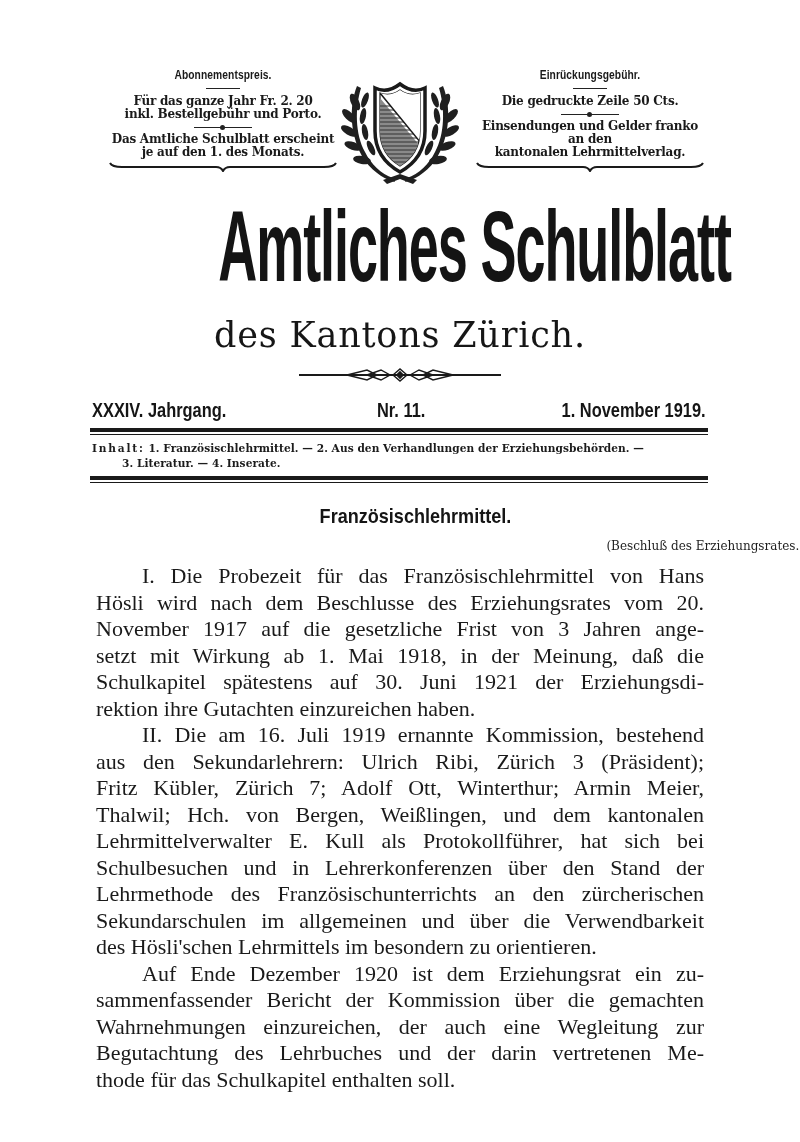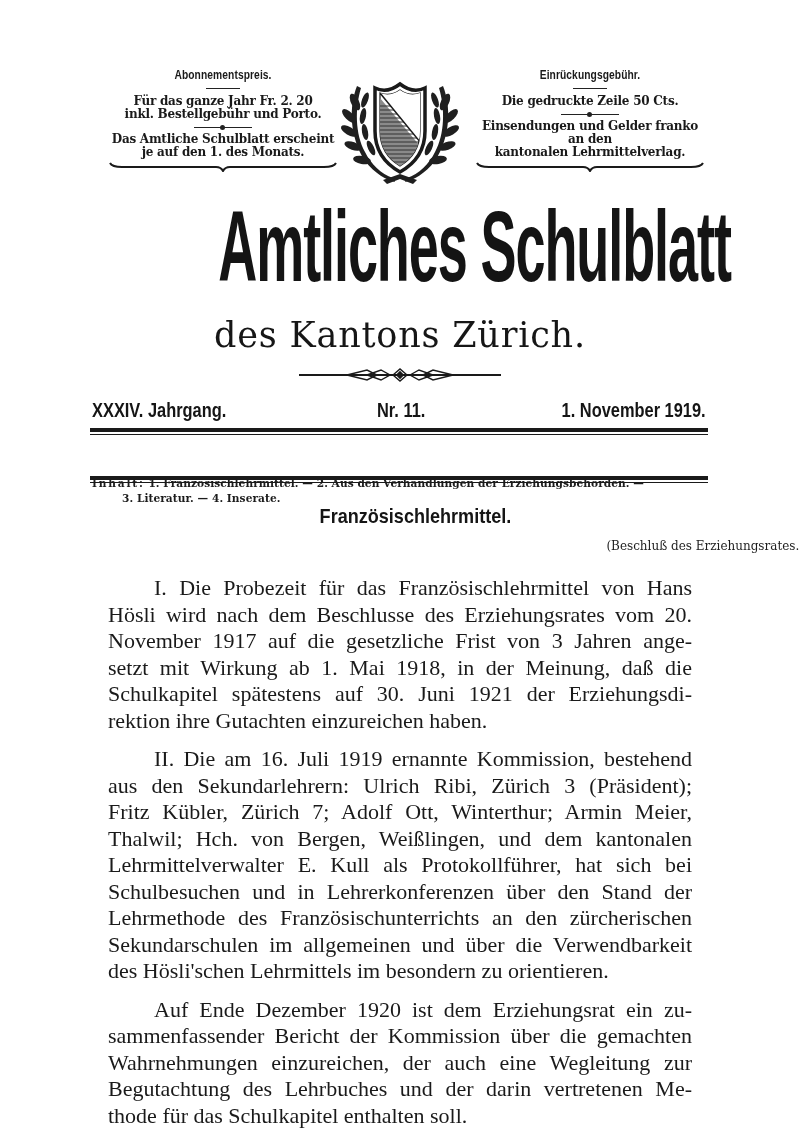--- a/index.html
+++ b/index.html
@@ -37,34 +37,34 @@
   .issueline { position: absolute; left: 92px; width: 614px; top: 398px; height: 24px; font-family: "Liberation Sans", sans-serif; font-weight: bold; font-size: 20px; line-height: 24px; color: #151515; }
   .issueline span { position: absolute; top: 0; white-space: nowrap; transform: scaleX(0.82); }
   .issueline .jg { left: 0; transform-origin: left; }
   .issueline .nr { left: 285px; transform-origin: left; }
   .issueline .dt { right: 0; transform-origin: right; }
 
   .doublerule { position: absolute; left: 90px; width: 618px; }
   .doublerule .thick { height: 4px; background: #1a1a1a; }
   .doublerule .thin { height: 1px; background: #1a1a1a; margin-top: 2px; }
 
-  .contents { position: absolute; left: 92px; width: 616px; top: 441px; font-family: "DejaVu Serif", serif; font-weight: bold; font-size: 10.6px; line-height: 15px; letter-spacing: 0.05px; color: #1c1c1c; margin-top: 35px; }
+  .contents { position: absolute; left: 92px; width: 616px; top: 441px; font-family: "DejaVu Serif", serif; font-weight: bold; font-size: 10.6px; line-height: 15px; letter-spacing: 0.05px; color: #1c1c1c; }
   .contents .lbl { letter-spacing: 1.8px; }
   .contents .l2 { padding-left: 30px; }
 
   
   .art-title { position: absolute; left: 0; width: 800px; top: 503px; text-align: center; margin-left: 15px; }
   .art-title span { display: inline-block; font-family: "Liberation Sans", sans-serif; font-weight: bold; font-size: 21px; line-height: 26px; transform: scaleX(0.86); color: #151515; }
   .art-sub { position: absolute; left: 4px; width: 800px; top: 537px; text-align: right; font-family: "DejaVu Serif", serif; font-size: 12px; line-height: 18px; color: #1e1e1e; }
 
   .body { position: absolute; left: 96px; width: 608px; top: 563px; font-family: "Liberation Serif", serif; font-size: 22px; line-height: 26.5px; color: #1a1a1a; }
   .body .ln { display: block; white-space: nowrap; text-align: justify; text-align-last: justify; height: 26.5px; }
   .body .ln.last { text-align-last: left; }
   .body .ln.ind { padding-left: 46px; }
-  .body .para { margin: 12px; }
+  .body .para { margin: 0; }
 </style>
 </head>
 <body>
 
 <div class="page">
 
   <div class="hcol left">
     <div class="htitle">Abonnementspreis.</div>
     <div class="shortrule"></div>
     <div class="hline b">Für das ganze Jahr Fr. 2. 20</div>

